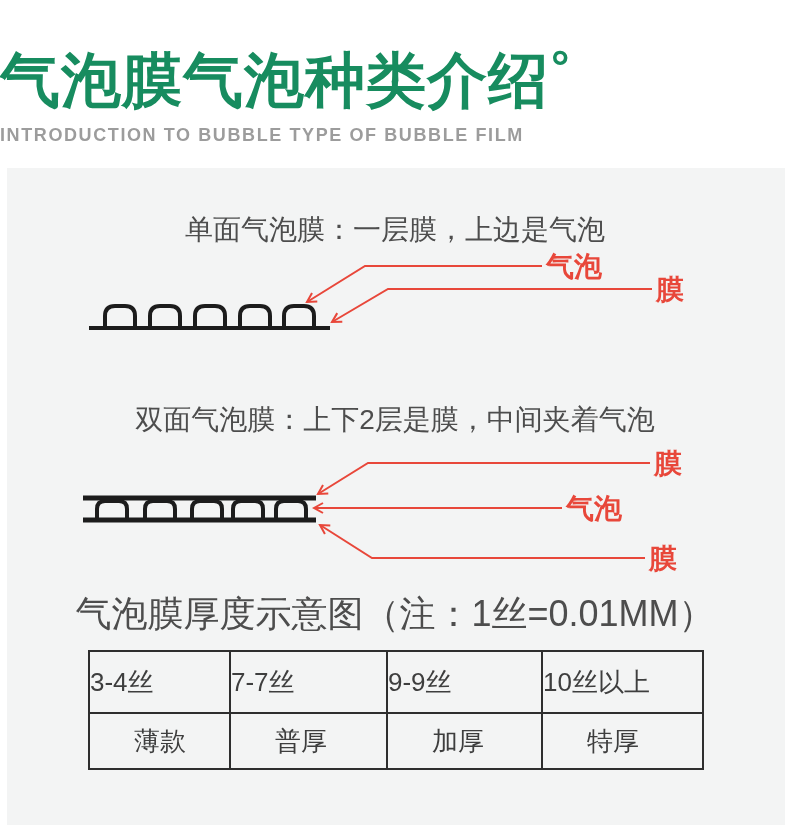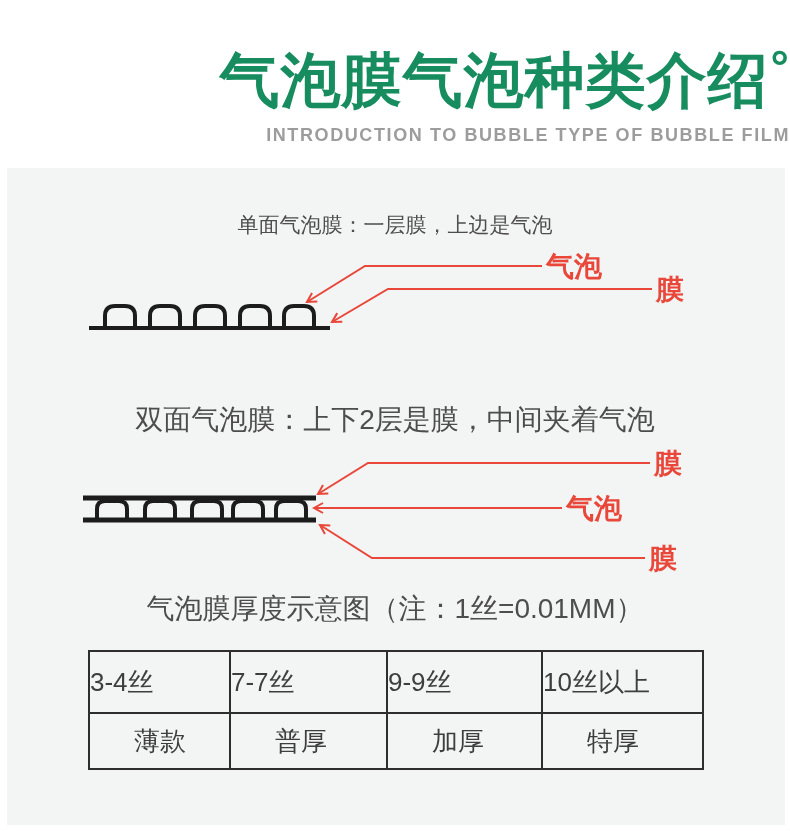--- a/index.html
+++ b/index.html
@@ -6,37 +6,37 @@
   :root { --green:#178c5f; --red:#e8473a; --ink:#1c1c1c; --text:#4d4d4d; }
   html,body { width:790px; height:831px; }
   body {
     background:#ffffff;
     font-family:"Liberation Sans","DejaVu Sans",sans-serif;
     position:relative; overflow:hidden;
   }
   .page { position:absolute; inset:0; }
 
   
-  .hero { position:absolute; top:0; left:0; width:790px; height:168px; background:#ffffff; text-align:right; }
+  .hero { position:absolute; top:0; left:0; width:790px; height:168px; background:#ffffff; text-align:left; }
   .title {
     margin-top:44px; font-size:60px; font-weight:900; line-height:1;
     color:var(--green); letter-spacing:1px; white-space:nowrap;
   }
   .degree { font-size:46px; font-weight:900; vertical-align:18px; margin-left:2px; }
   .subtitle {
     margin-top:14px; font-size:18px; font-weight:700; color:#9c9c9c; letter-spacing:1.6px;
   }
 
   
   .panel { position:absolute; top:168px; left:7px; right:5px; bottom:6px; background:#f3f4f4; }
 
   .center-line { position:absolute; left:0; width:790px; text-align:center; color:var(--text); white-space:nowrap; }
-  .heading-single  { top:211px; font-size:21px; }
+  .heading-single  { top:211px; font-size:28px; }
   .heading-double  { top:401px; font-size:28px; }
-  .thickness-caption { top:590px; font-size:28px; }
+  .thickness-caption { top:590px; font-size:36px; }
 
   .diagram { position:absolute; }
   #diagram-single { left:60px; top:248px; }
   #diagram-double { left:60px; top:438px; }
 
   .ink-line  { stroke:var(--ink); fill:none; }
   .ink-bump  { stroke:var(--ink); fill:none; stroke-width:4; }
   .red-line  { stroke:var(--red); fill:none; stroke-width:2; }
   .red-stroke{ stroke:var(--red); fill:none; }
   .red-text  { fill:var(--red); font-size:28px; font-weight:700; font-family:"Liberation Sans","DejaVu Sans",sans-serif; }

